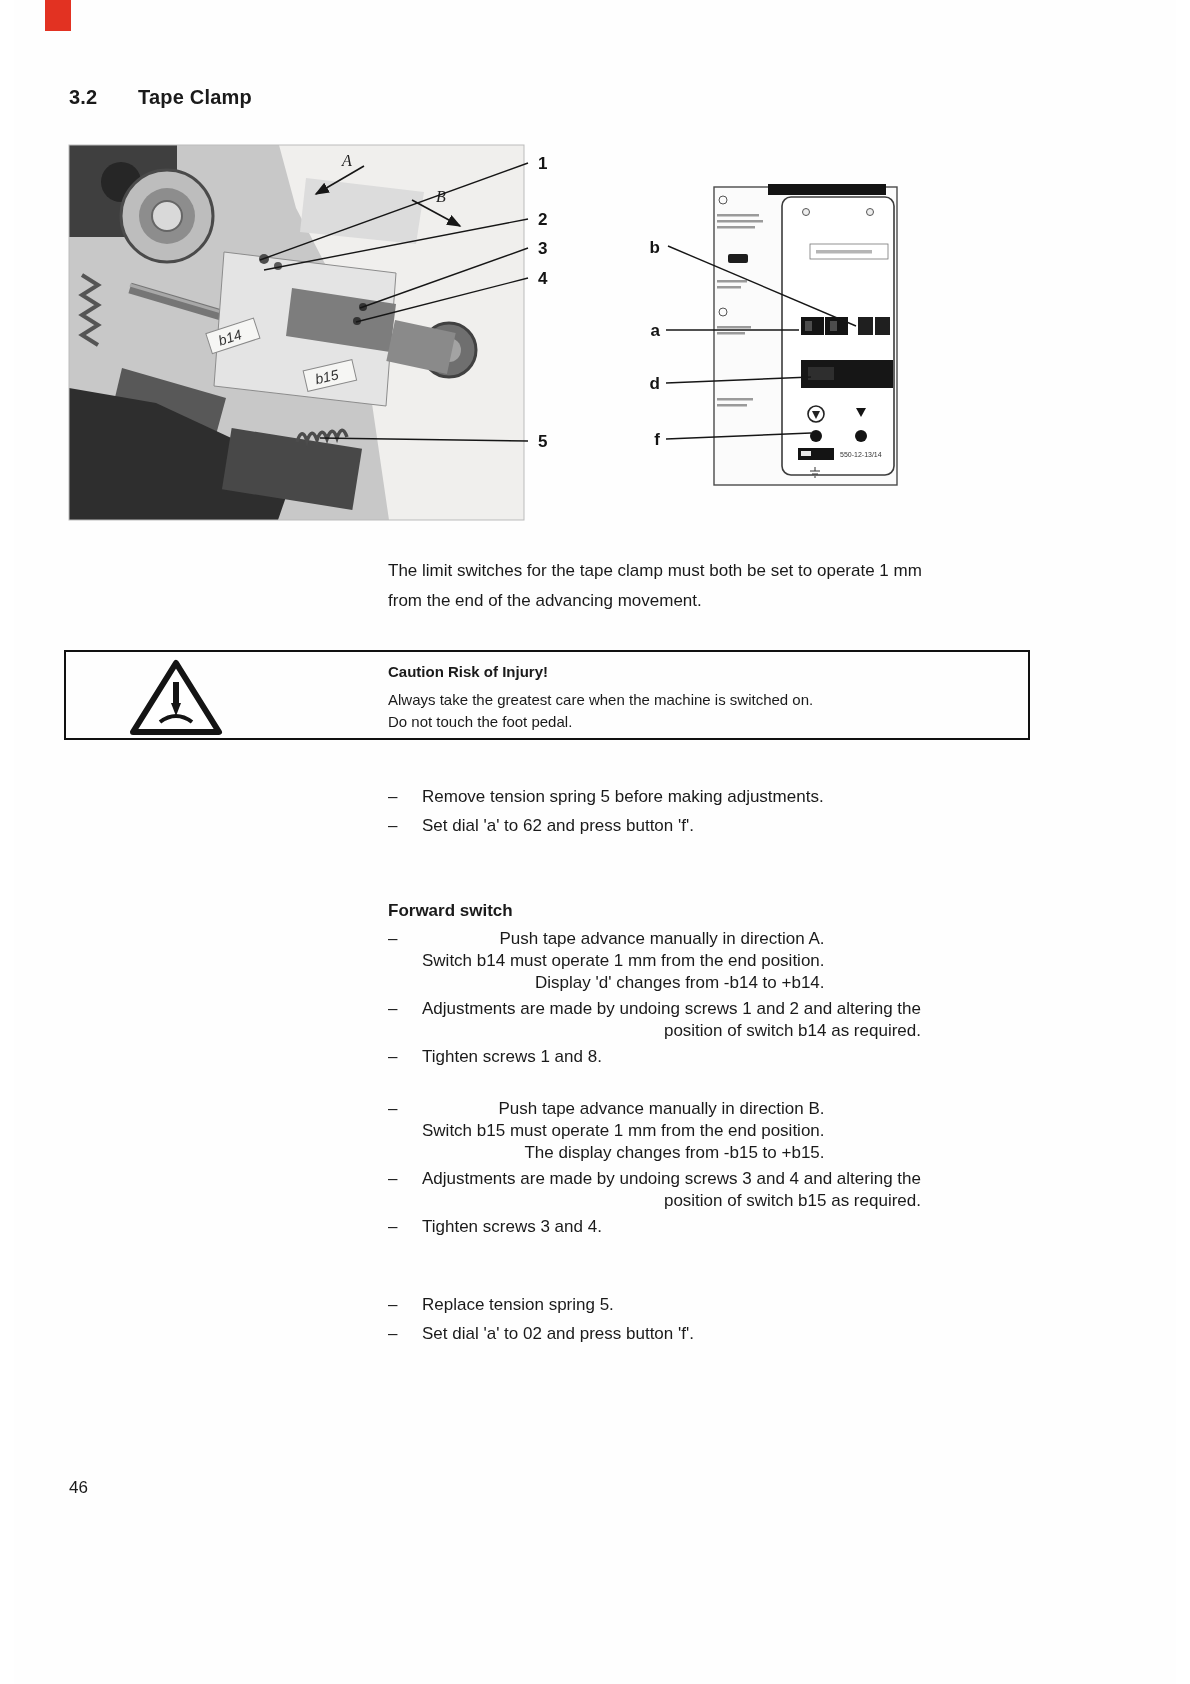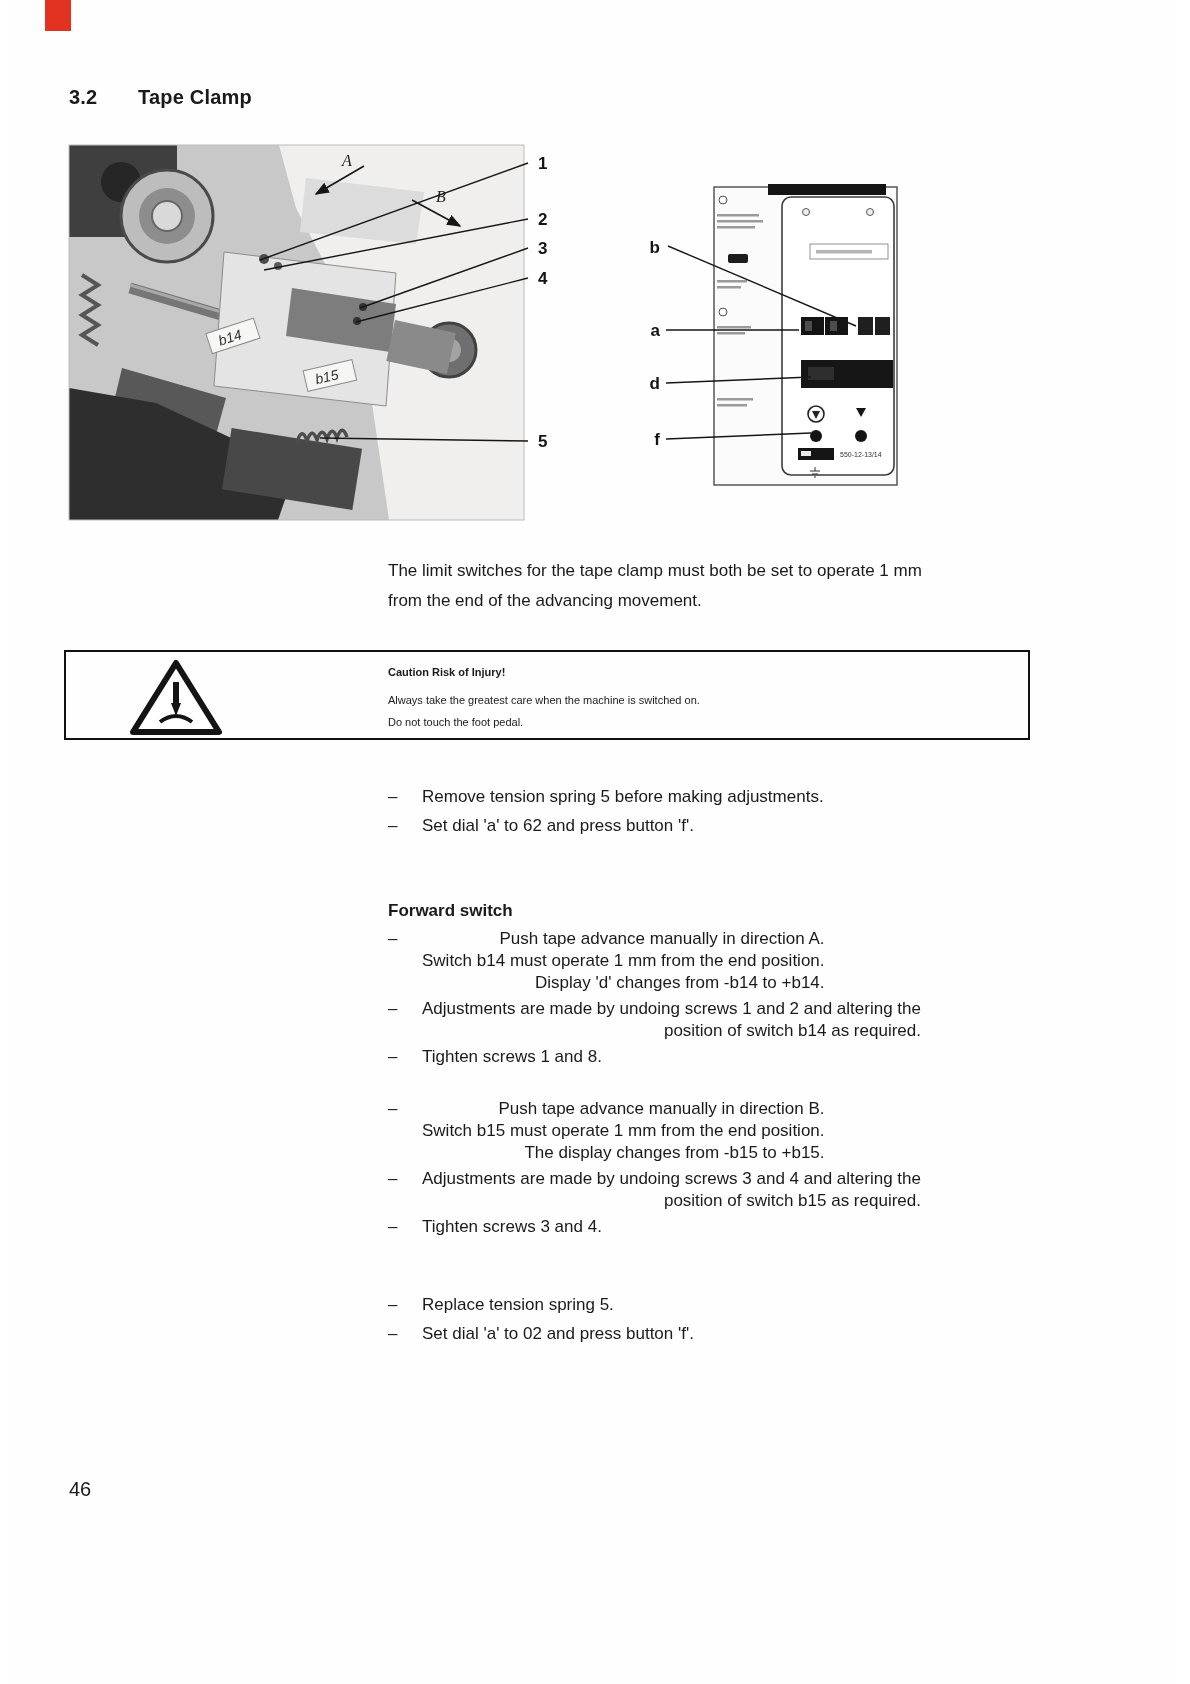--- a/index.html
+++ b/index.html
@@ -9,30 +9,30 @@
     background:#fefefe; color:#1a1a1a; overflow:hidden;
     font-family:"Liberation Sans", sans-serif;
   }
   .red-mark { position:absolute; left:31px; top:0; width:26px; height:31px; background:#e23222; }
   .section-heading { position:absolute; left:55px; top:86px; font-size:20px; font-weight:bold; letter-spacing:0.2px; }
   .sec-num { display:inline-block; width:69px; }
   .figure { position:absolute; left:50px; top:140px; }
   .intro { position:absolute; left:374px; top:556px; width:660px; font-size:17px; line-height:30px; white-space:pre-line; }
   .caution-box { position:absolute; left:50px; top:650px; width:966px; height:90px; border:2.5px solid #111; background:#fefefe; }
   .caution-icon { position:absolute; left:62px; top:6px; }
-  .caution-text { position:absolute; left:322px; top:9px; font-size:11px; line-height:22px; }
+  .caution-text { position:absolute; left:322px; top:9px; font-size:15px; line-height:22px; }
   .caution-title { font-weight:bold; margin-bottom:6px; }
   .caution-body { white-space:pre-line; }
   .block { position:absolute; left:374px; width:665px; font-size:17px; line-height:22px; }
   .sub-heading { font-weight:bold; margin-bottom:6px; }
   .li { display:flex; margin-bottom:7px; }
   .li.tight { margin-bottom:4px; }
   .dash { width:34px; flex:none; }
   .li-text { white-space:pre-line;text-align:right; }
-  .page-number { position:absolute; left:55px; top:1478px; font-size:20px; }
+  .page-number { position:absolute; left:55px; top:1478px; font-size:17px; }
   .num-label { font-family:"Liberation Sans", sans-serif; font-size:17px; font-weight:bold; fill:#141414; }
   .letter-label { font-family:"Liberation Sans", sans-serif; font-size:17px; font-weight:bold; fill:#141414; }
   .dir-label { font-family:"Liberation Serif", serif; font-size:16px; font-style:italic; fill:#222; }
   .tag-label { font-family:"Liberation Sans", sans-serif; font-size:14px; font-style:italic; fill:#333; }
   .callout { stroke:#161616; stroke-width:1.4; }
 </style>
 </head>
 <body>
 
 <div class="page">

